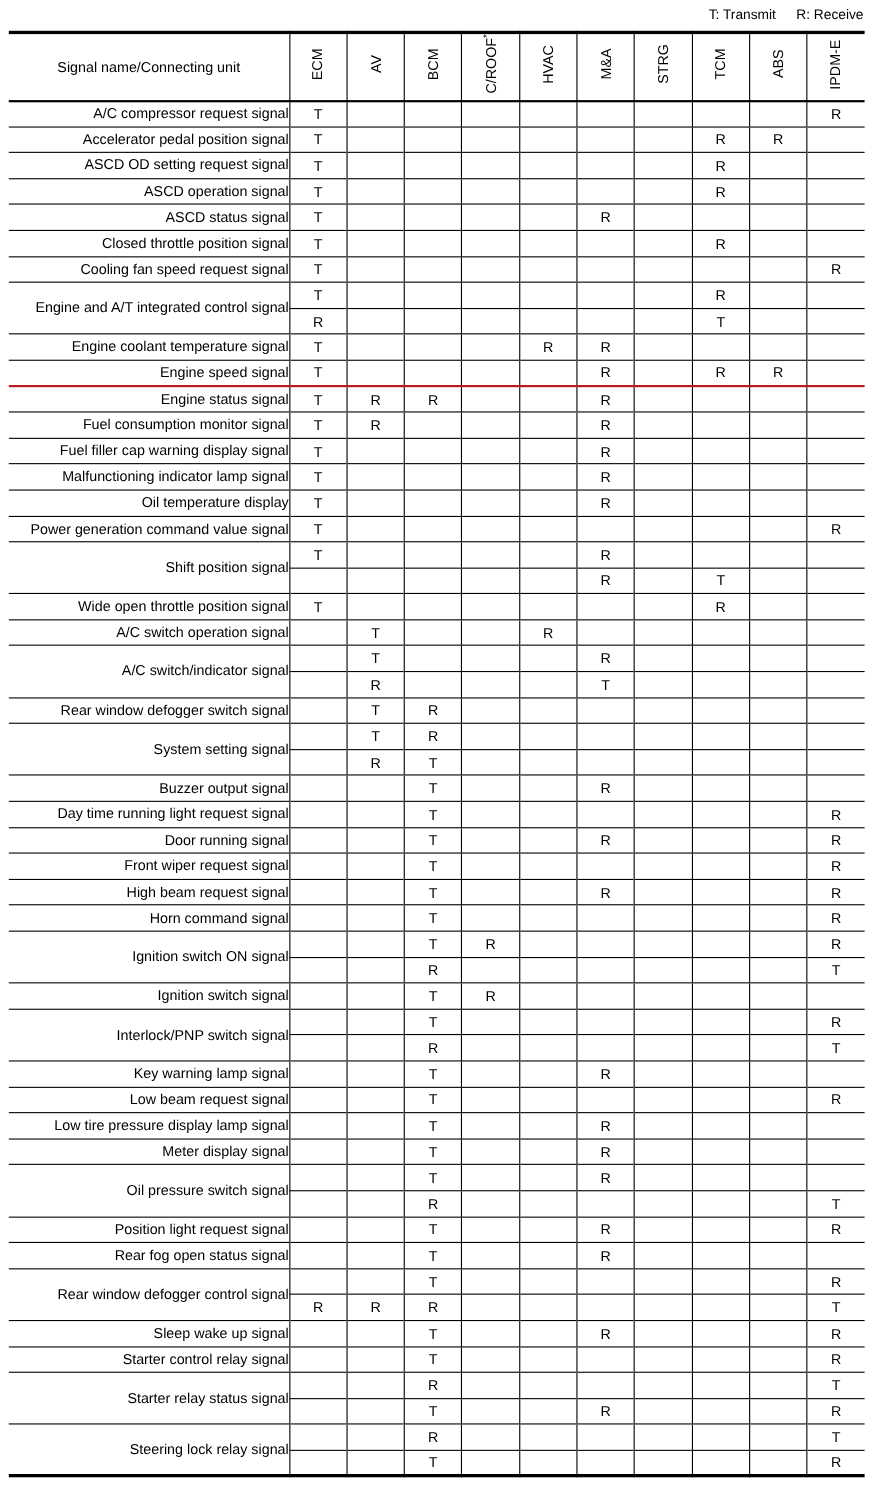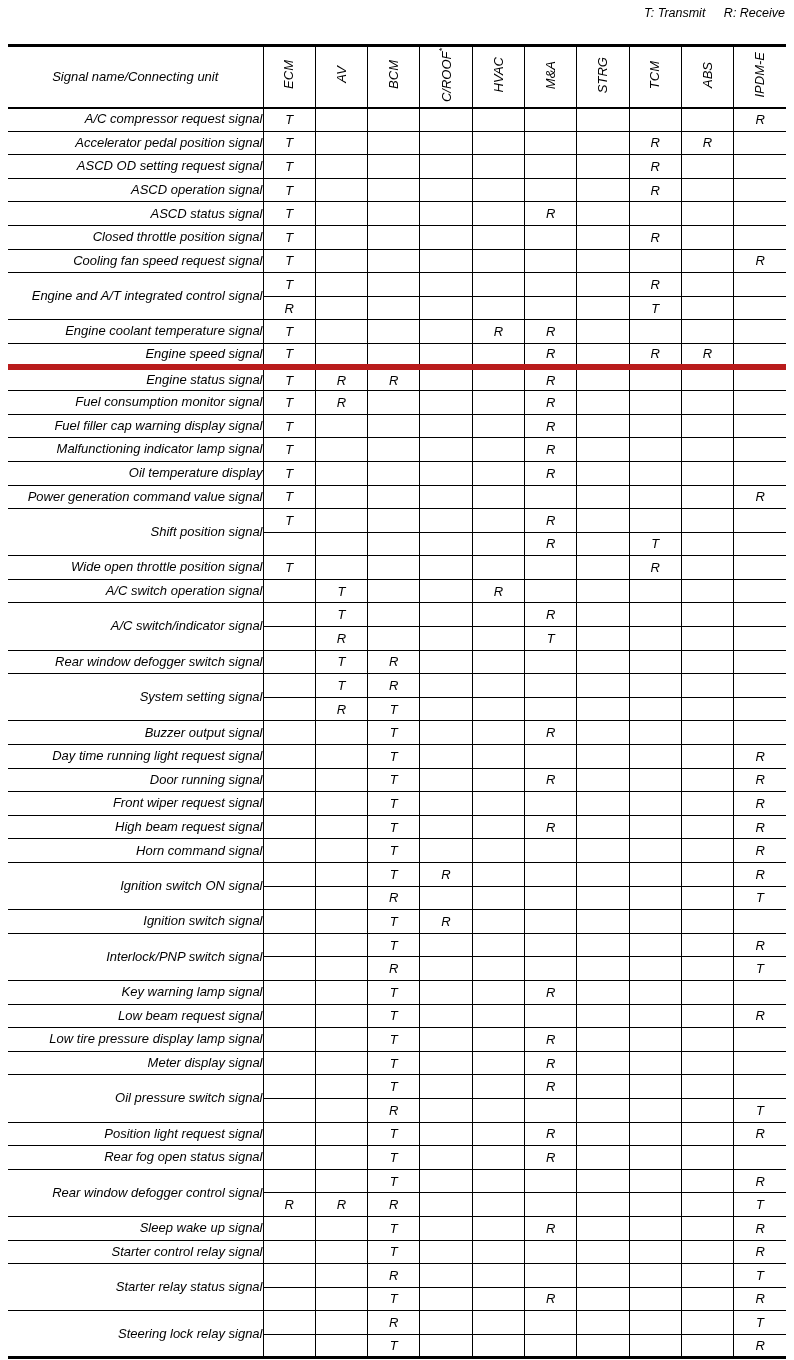--- a/index.html
+++ b/index.html
@@ -7,34 +7,33 @@
     font-family: "Liberation Sans", sans-serif;
     color: #000000;
     -webkit-font-smoothing: antialiased;
   }
   .page {
     position: relative;
     width: 794px;
     height: 1360px;
     background: #ffffff;
     overflow: hidden;
-    font-style: italic;
   }
   .legend {
     position: absolute;
     top: 6px;
     right: 9px;
     font-size: 12.5px;
     white-space: nowrap;
   }
   .legend .part + .part { margin-left: 15px; }
 
   table.matrix {
     position: absolute;
-    top: 44px;
+    top: 28px;
     left: 8px;
     width: 778px;
     border-collapse: collapse;
     table-layout: fixed;
     border-top: 3px solid #000;
     border-bottom: 3px solid #000;
   }
   col.name-col { width: 255px; }
 
   th, td {
@@ -53,21 +52,21 @@
     display: inline-block;
     writing-mode: vertical-rl;
     transform: rotate(180deg);
     font-size: 13px;
     line-height: 1.05;
     white-space: nowrap;
   }
   th.unit .v sup { font-size: 9px; }
 
   tbody tr { border-bottom: 1px solid #000; height: 23.6px; }
-  tbody tr.section-break { border-top: 6px solid #b91c1c; }
+  tbody tr.section-break { border-top: 2px solid #b91c1c; }
 
   td.name {
     text-align: right;
     padding-left: 10px;
     font-size: 13px;
     line-height: 1.1;
   }
   td.mark {
     text-align: center;
     font-size: 13px;

